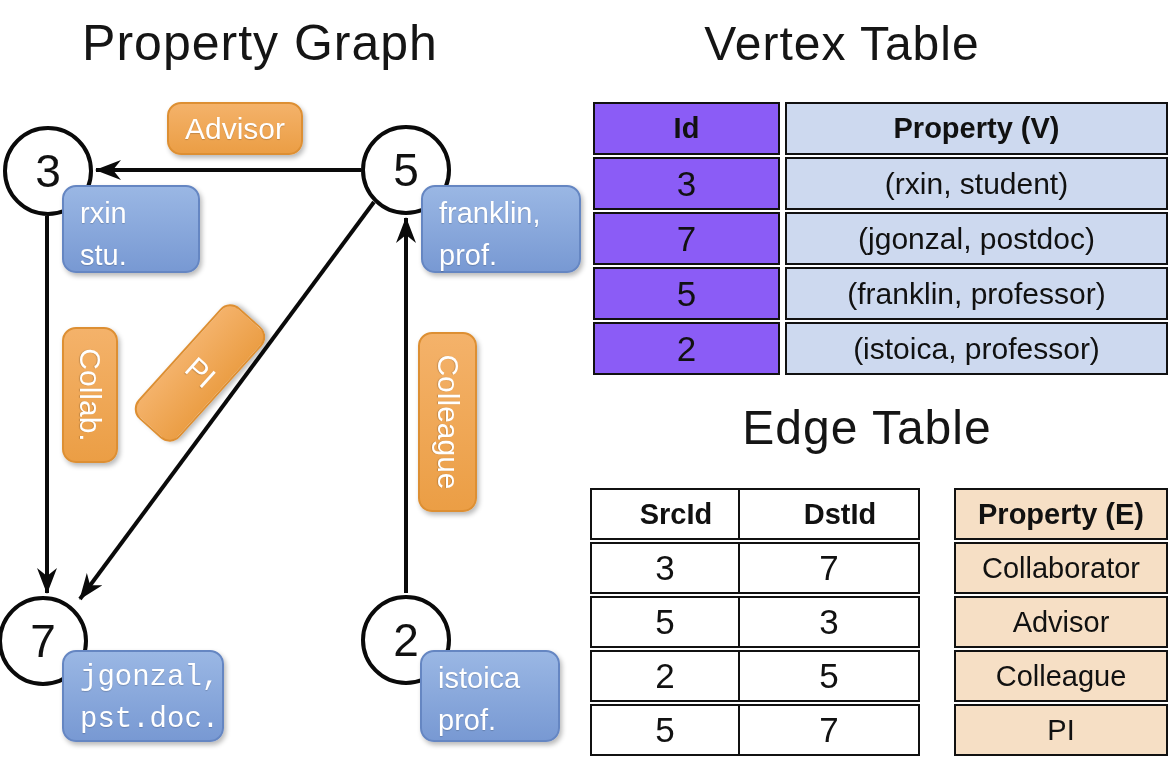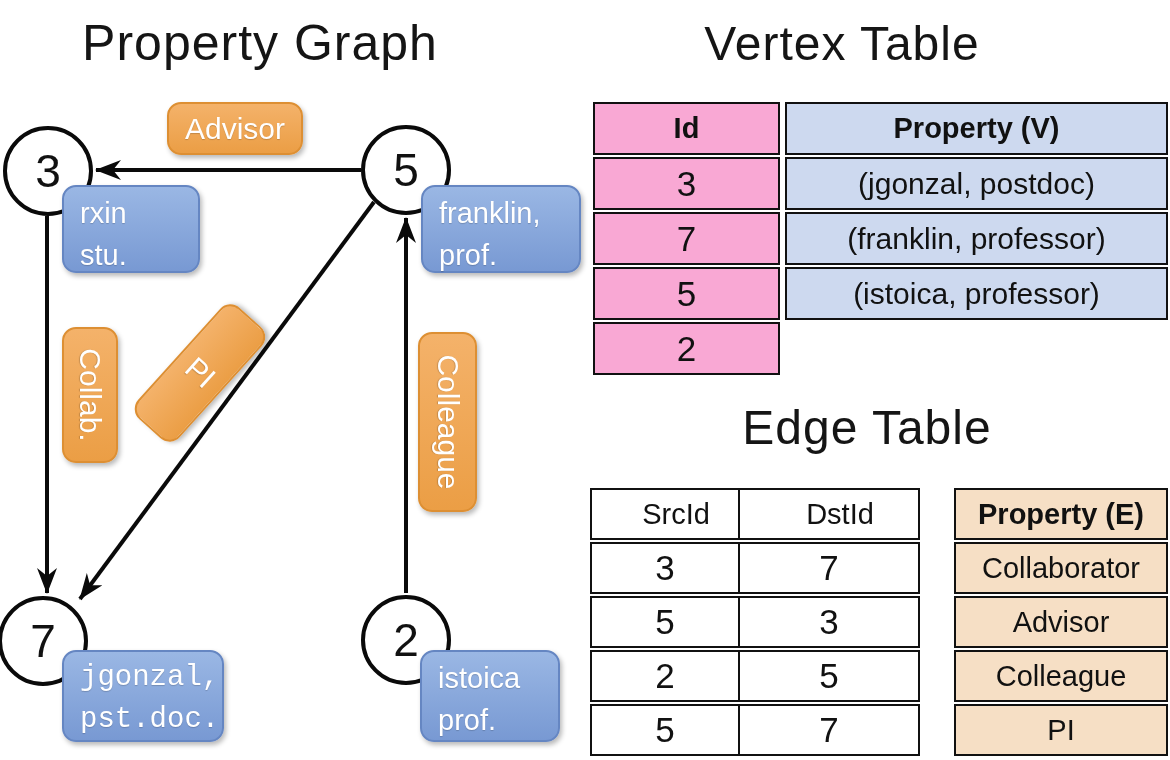--- a/index.html
+++ b/index.html
@@ -51,33 +51,33 @@
   }
   .eb-advisor{left:167px;top:102px;width:136px;height:53px;}
   .eb-collab{left:62px;top:327px;width:56px;height:136px;}
   .eb-colleague{left:418px;top:332px;width:59px;height:180px;}
   .eb-pi{left:125px;top:345px;width:150px;height:56px;transform:rotate(-48deg);}
   .vtext{transform:rotate(90deg);white-space:nowrap;}
 
   
   .tcol{position:absolute;display:flex;flex-direction:column;gap:2px;}
   .cell{
-    border:2px solid #111;background:#f9a8d4;height:53px;flex:0 0 53px;
+    border:2px solid #111;background:#8b5cf6;height:53px;flex:0 0 53px;
     display:flex;align-items:center;justify-content:center;
     font-size:30px;color:#111;
   }
   .cell.num{font-size:35px;}
   .cell.head{font-weight:bold;font-size:29px;}
   .vt-id{left:593px;top:102px;width:187px;}
   .vt-prop{left:785px;top:102px;width:383px;}
   .vt-prop .cell{background:#cdd9ef;}
 
   .et-left{left:590px;top:488px;width:330px;}
   .et-left .row{display:flex;height:52px;flex:0 0 52px;border:2px solid #111;background:#fff;}
-  .et-left .hcell{display:flex;align-items:center;justify-content:center;font-size:29px;font-weight:normal;padding-left:22px;}
+  .et-left .hcell{display:flex;align-items:center;justify-content:center;font-size:29px;font-weight:bold;padding-left:22px;}
   .et-left .dcell{display:flex;align-items:center;justify-content:center;font-size:35px;}
   .et-left .c1{width:148px;border-right:2px solid #111;}
   .et-left .c2{flex:1;text-align:center;}
   .et-right{left:922px;top:488px;width:246px;padding-left:32px;}
   .et-right .cell{background:#f6dfc5;height:52px;flex:0 0 52px;font-size:29px;}
   .et-right .cell.head{font-size:29px;}
 </style>
 </head>
 <body>
 
@@ -145,20 +145,21 @@
   <div class="tcol vt-id">
     <div class="cell head">Id</div>
     <div class="cell num">3</div>
     <div class="cell num">7</div>
     <div class="cell num">5</div>
     <div class="cell num">2</div>
   </div>
 
   <div class="tcol vt-prop">
     <div class="cell head">Property (V)</div>
+    <div class="cell">(rxin, student)</div>
     <div class="cell">(jgonzal, postdoc)</div>
     <div class="cell">(franklin, professor)</div>
     <div class="cell">(istoica, professor)</div>
   </div>
 
   <div class="tcol et-left">
     <div class="row">
       <div class="hcell c1">SrcId</div>
       <div class="hcell c2">DstId</div>
     </div>

